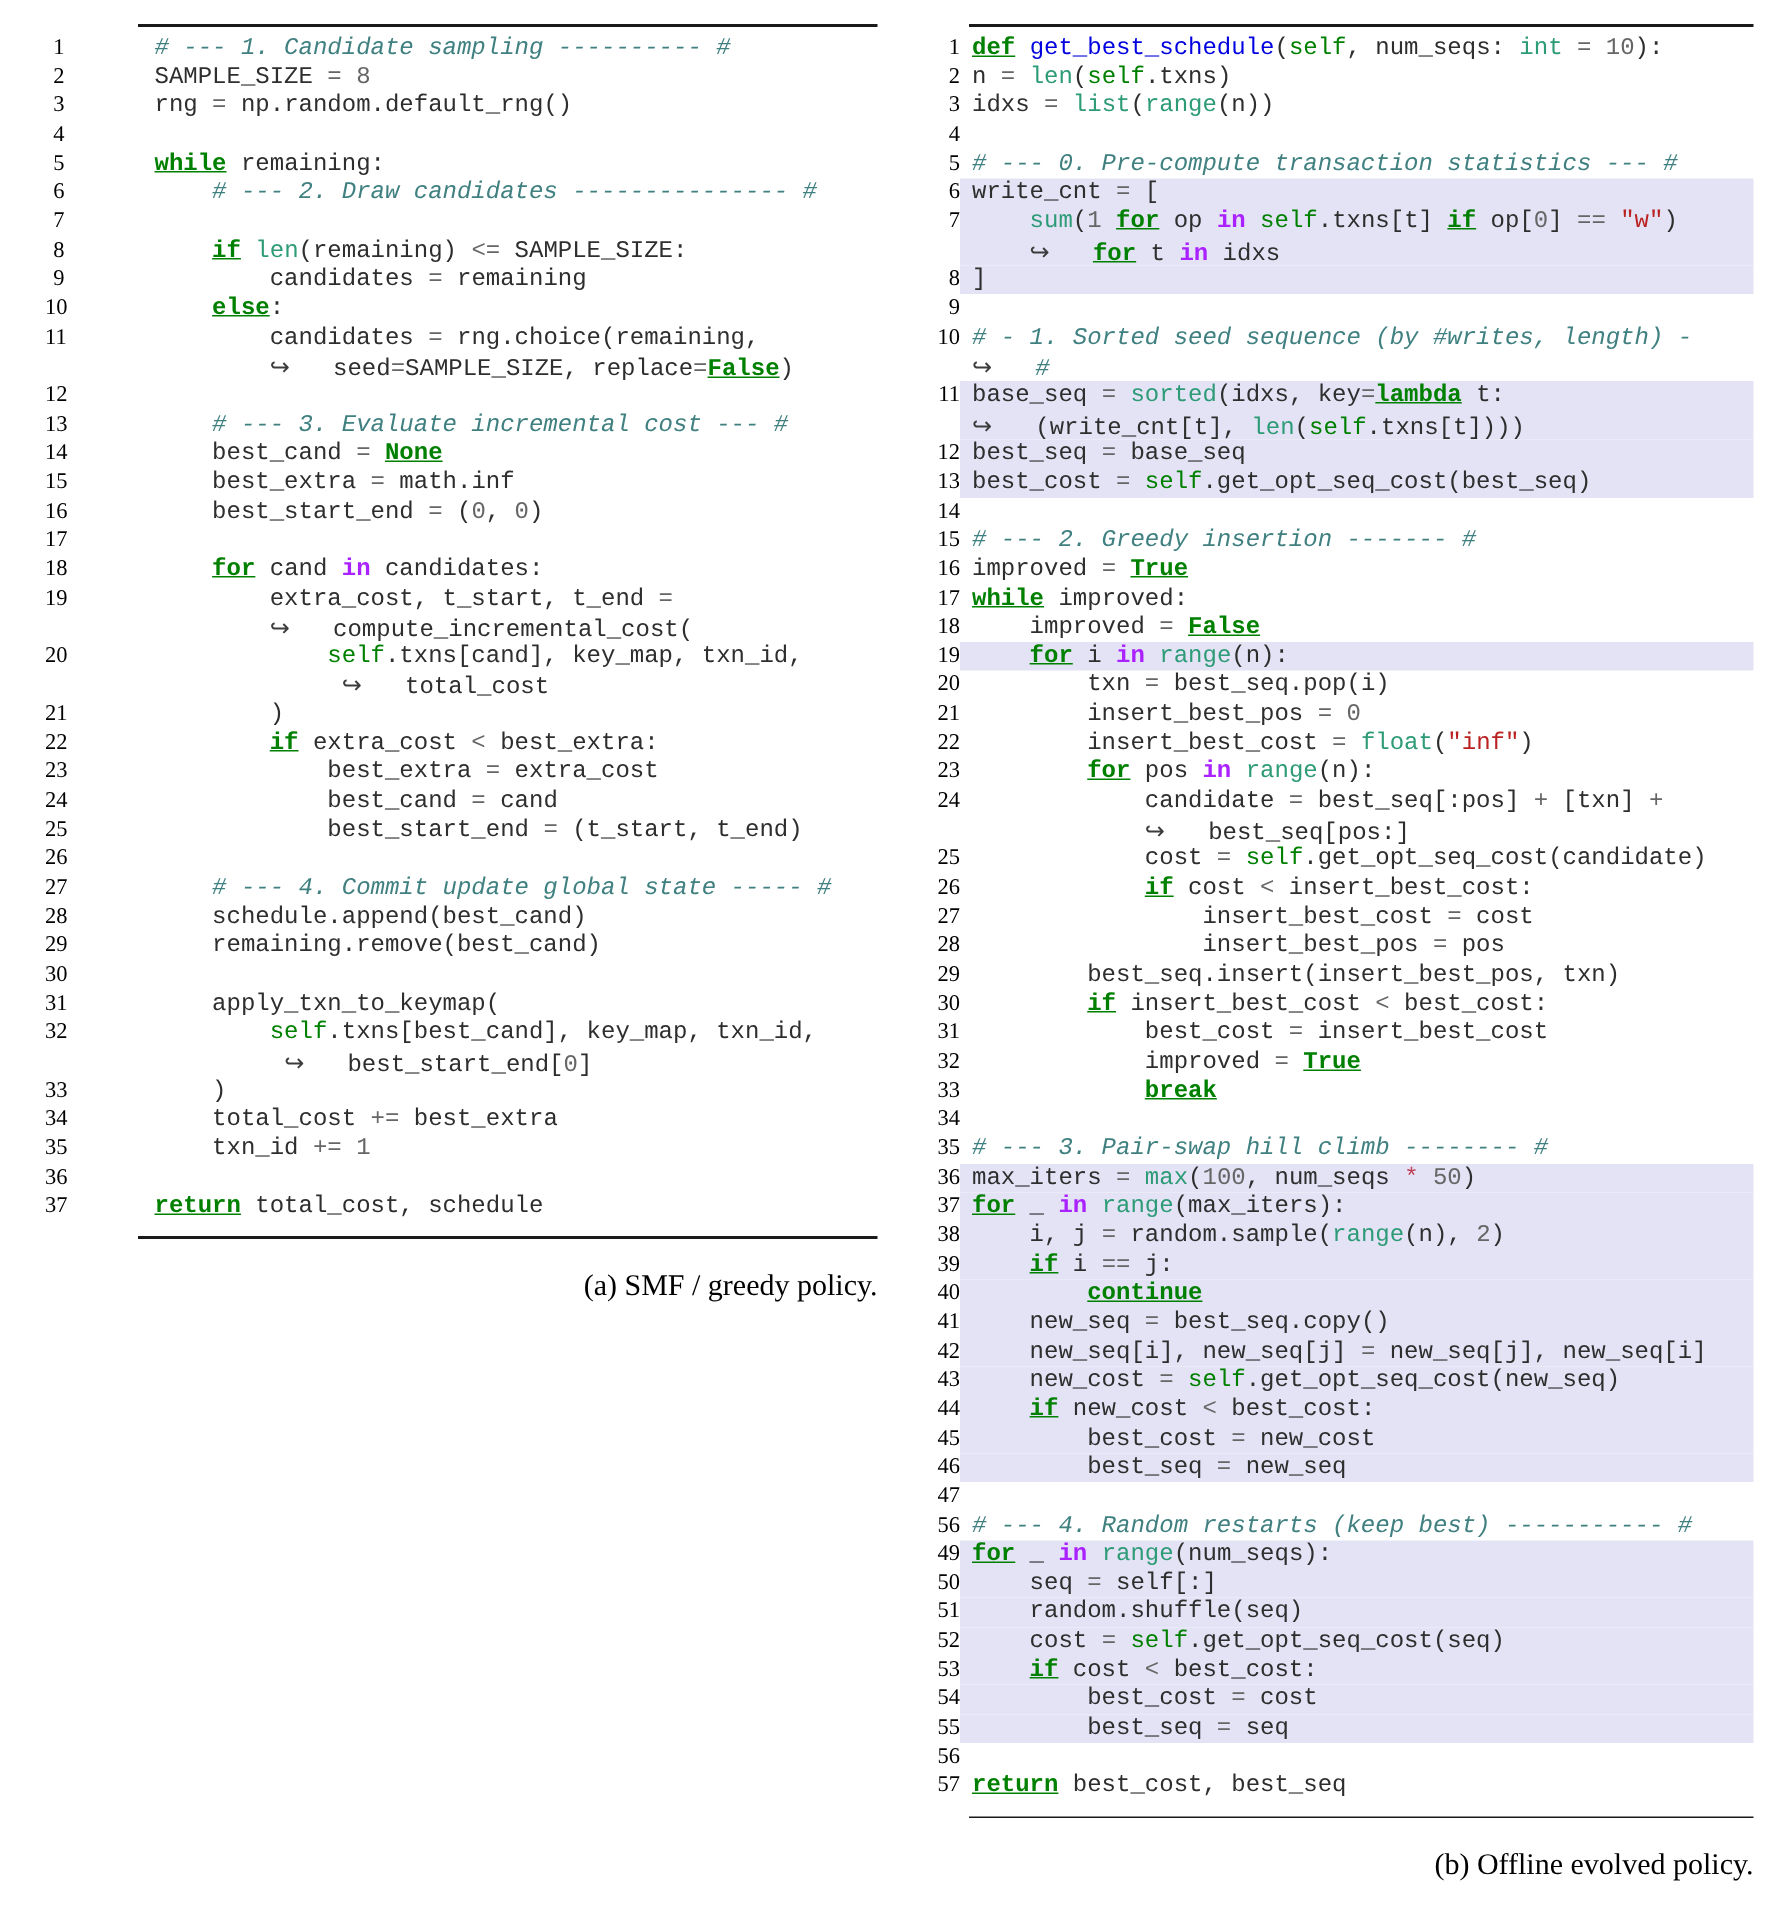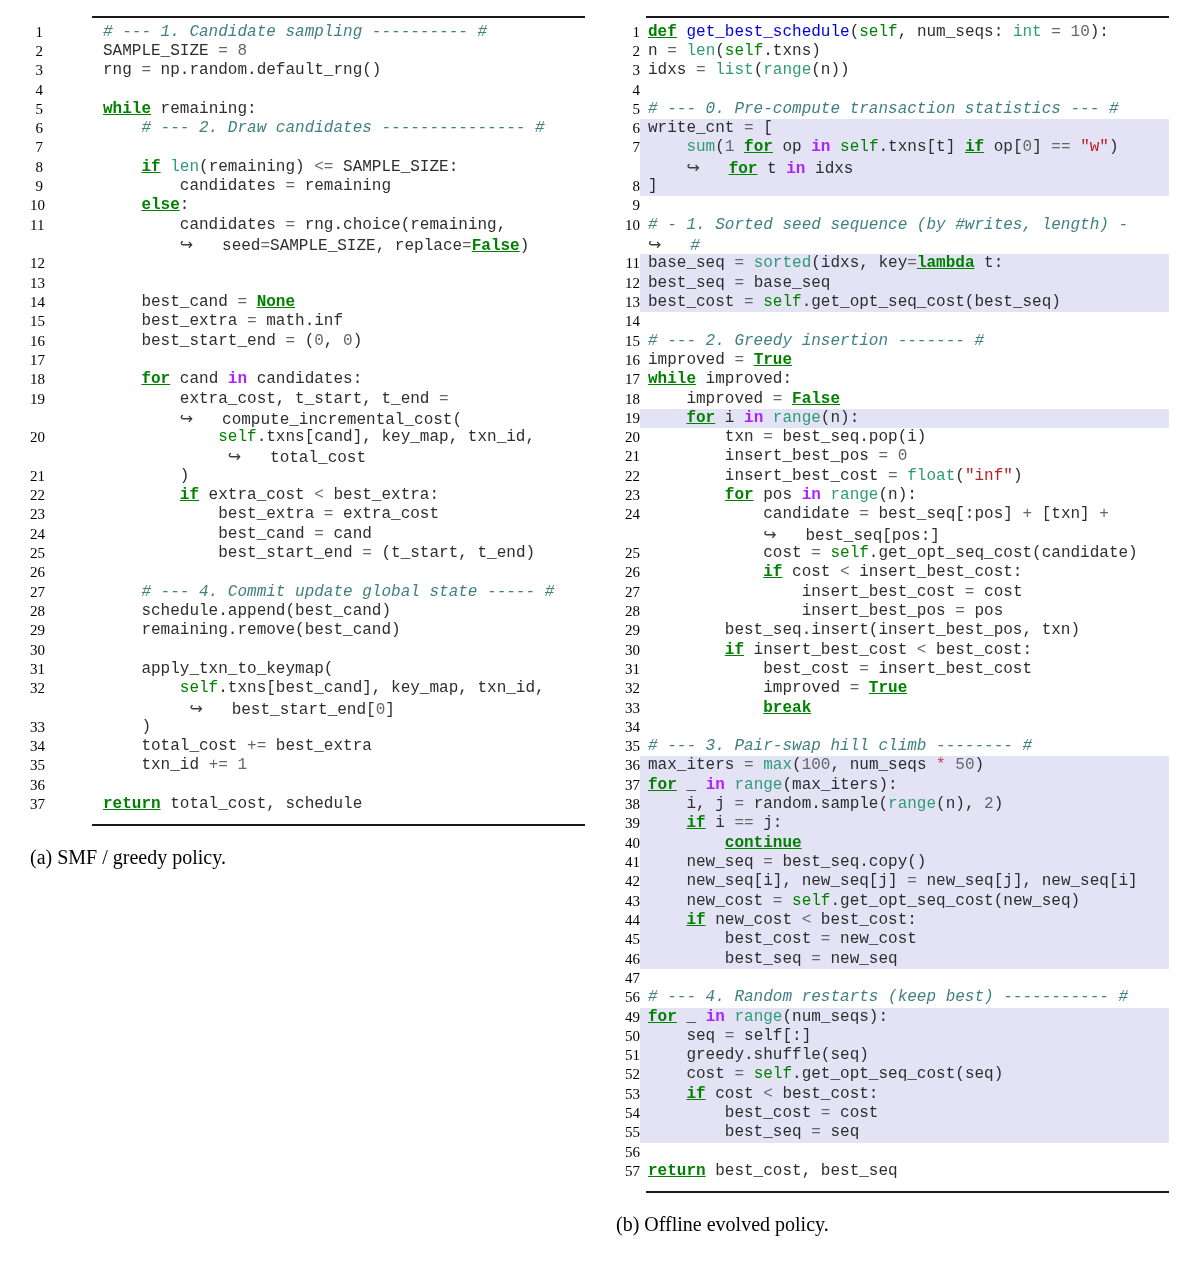--- a/index.html
+++ b/index.html
@@ -17,21 +17,21 @@
       font-family:"Liberation Serif","DejaVu Serif",serif;
       font-size:15px;line-height:19.32px;}
   #listing-a .ln{width:13px;}
   #listing-b .ln{width:24px;}
   .codewrap{flex:1;white-space:pre;font-family:"Liberation Mono","DejaVu Sans Mono",monospace;
       font-size:16px;line-height:19.32px;color:var(--tx,#2e2e2e);}
   #listing-a .codewrap{padding-left:60px;}
   #listing-b .codewrap{padding-left:8px;}
   .codewrap.hl{background:var(--hl,#e3e3f5);}
   .rule-bottom{margin-top:10px;}
-  .caption{margin-top:20px;text-align:left;color:#000;
+  .caption{margin-top:20px;text-align:right;color:#000;
       font-family:"Liberation Serif","DejaVu Serif",serif;font-size:20px;}
   .tok-k{color:var(--kw);font-weight:bold;text-decoration:underline;}
   .tok-o{color:var(--ow);font-weight:bold;text-align:right;}
   .tok-b{color:var(--bi);}
   .tok-sf{color:var(--sf);}
   .tok-c{color:var(--cm);font-style:italic;}
   .tok-s{color:var(--st);}
   .tok-n{color:var(--nu);}
   .tok-p{color:var(--op);}
   .tok-f{color:var(--fn);}
@@ -92,21 +92,21 @@
         <div class="row">
           <span class="ln"></span>
           <span class="codewrap"><span class="tok-t">        </span><span class="tok-a">↪</span><span class="tok-t">   seed</span><span class="tok-p">=</span><span class="tok-t">SAMPLE_SIZE, replace</span><span class="tok-p">=</span><span class="tok-k">False</span><span class="tok-t">)</span></span>
         </div>
         <div class="row">
           <span class="ln">12</span>
           <span class="codewrap"></span>
         </div>
         <div class="row">
           <span class="ln">13</span>
-          <span class="codewrap"><span class="tok-t">    </span></span>
+          <span class="codewrap"><span class="tok-t">    </span><span class="tok-c"># --- 3. Evaluate incremental cost --- #</span></span>
         </div>
         <div class="row">
           <span class="ln">14</span>
           <span class="codewrap"><span class="tok-t">    best_cand </span><span class="tok-p">=</span><span class="tok-t"> </span><span class="tok-k">None</span></span>
         </div>
         <div class="row">
           <span class="ln">15</span>
           <span class="codewrap"><span class="tok-t">    best_extra </span><span class="tok-p">=</span><span class="tok-t"> math.inf</span></span>
         </div>
         <div class="row">
@@ -263,20 +263,24 @@
         </div>
         <div class="row">
           <span class="ln"></span>
           <span class="codewrap"><span class="tok-a">↪</span><span class="tok-t">   </span><span class="tok-c">#</span></span>
         </div>
         <div class="row">
           <span class="ln">11</span>
           <span class="codewrap hl"><span class="tok-t">base_seq </span><span class="tok-p">=</span><span class="tok-t"> </span><span class="tok-b">sorted</span><span class="tok-t">(idxs, key</span><span class="tok-p">=</span><span class="tok-k">lambda</span><span class="tok-t"> t:</span></span>
         </div>
         <div class="row">
+          <span class="ln"></span>
+          <span class="codewrap hl"><span class="tok-a">↪</span><span class="tok-t">   (write_cnt[t], </span><span class="tok-b">len</span><span class="tok-t">(</span><span class="tok-sf">self</span><span class="tok-t">.txns[t])))</span></span>
+        </div>
+        <div class="row">
           <span class="ln">12</span>
           <span class="codewrap hl"><span class="tok-t">best_seq </span><span class="tok-p">=</span><span class="tok-t"> base_seq</span></span>
         </div>
         <div class="row">
           <span class="ln">13</span>
           <span class="codewrap hl"><span class="tok-t">best_cost </span><span class="tok-p">=</span><span class="tok-t"> </span><span class="tok-sf">self</span><span class="tok-t">.get_opt_seq_cost(best_seq)</span></span>
         </div>
         <div class="row">
           <span class="ln">14</span>
           <span class="codewrap"></span>
@@ -424,21 +428,21 @@
         <div class="row">
           <span class="ln">49</span>
           <span class="codewrap hl"><span class="tok-k">for</span><span class="tok-t"> _ </span><span class="tok-o">in</span><span class="tok-t"> </span><span class="tok-b">range</span><span class="tok-t">(num_seqs):</span></span>
         </div>
         <div class="row">
           <span class="ln">50</span>
           <span class="codewrap hl"><span class="tok-t">    seq </span><span class="tok-p">=</span><span class="tok-t"> self[:]</span></span>
         </div>
         <div class="row">
           <span class="ln">51</span>
-          <span class="codewrap hl"><span class="tok-t">    greedy.shuffle(seq)</span></span>
+          <span class="codewrap hl"><span class="tok-t">    random.shuffle(seq)</span></span>
         </div>
         <div class="row">
           <span class="ln">52</span>
           <span class="codewrap hl"><span class="tok-t">    cost </span><span class="tok-p">=</span><span class="tok-t"> </span><span class="tok-sf">self</span><span class="tok-t">.get_opt_seq_cost(seq)</span></span>
         </div>
         <div class="row">
           <span class="ln">53</span>
           <span class="codewrap hl"><span class="tok-t">    </span><span class="tok-k">if</span><span class="tok-t"> cost </span><span class="tok-p">&lt;</span><span class="tok-t"> best_cost:</span></span>
         </div>
         <div class="row">

